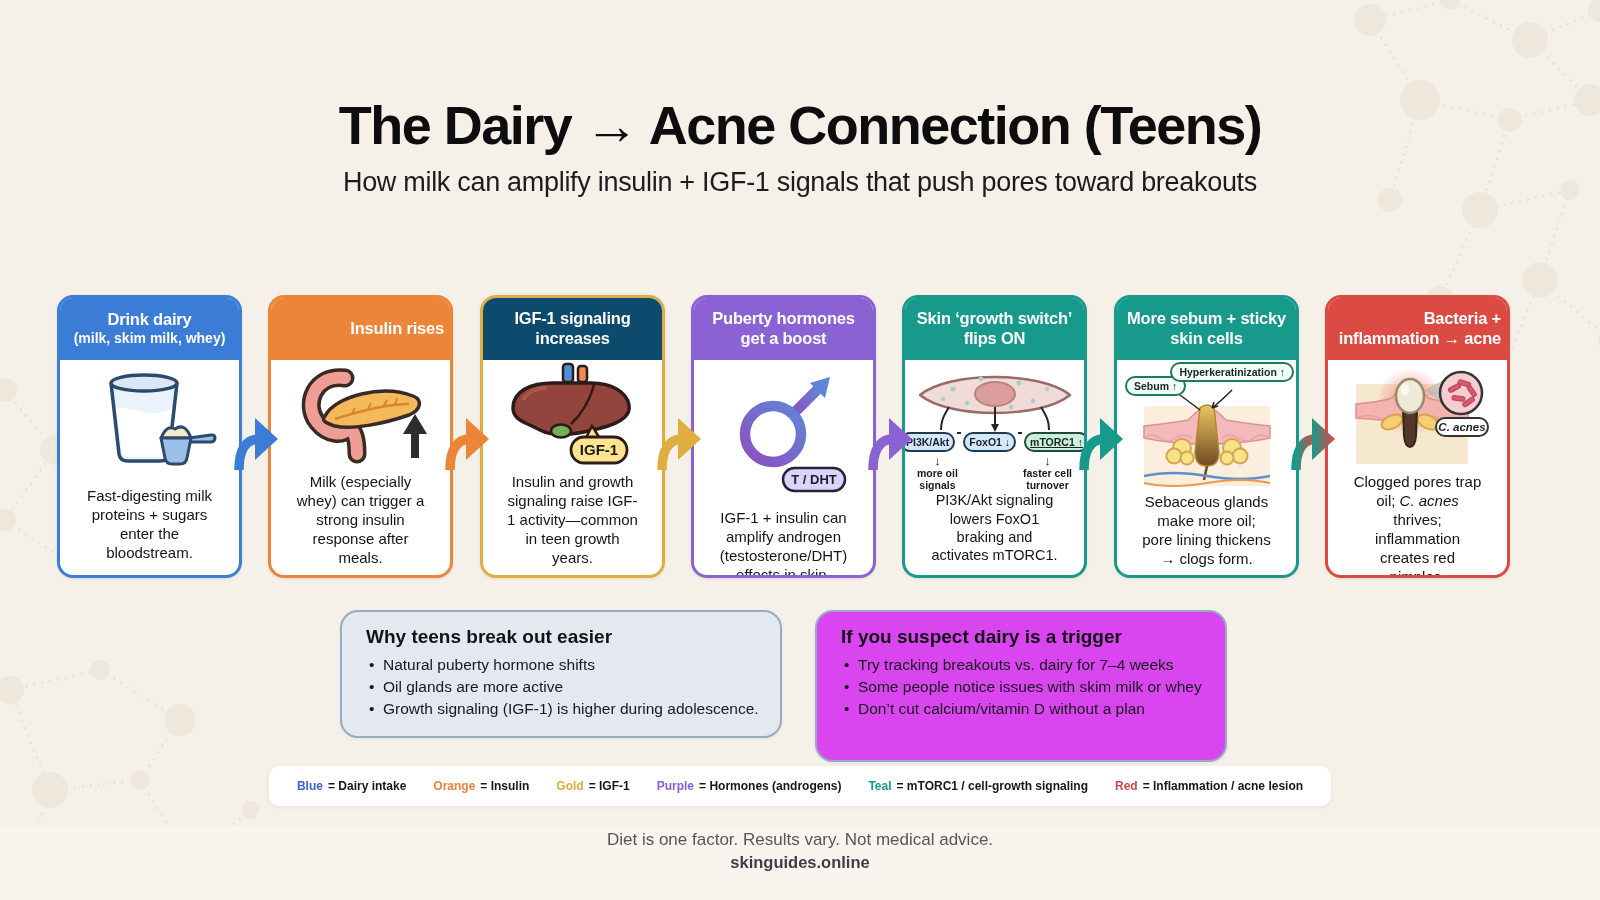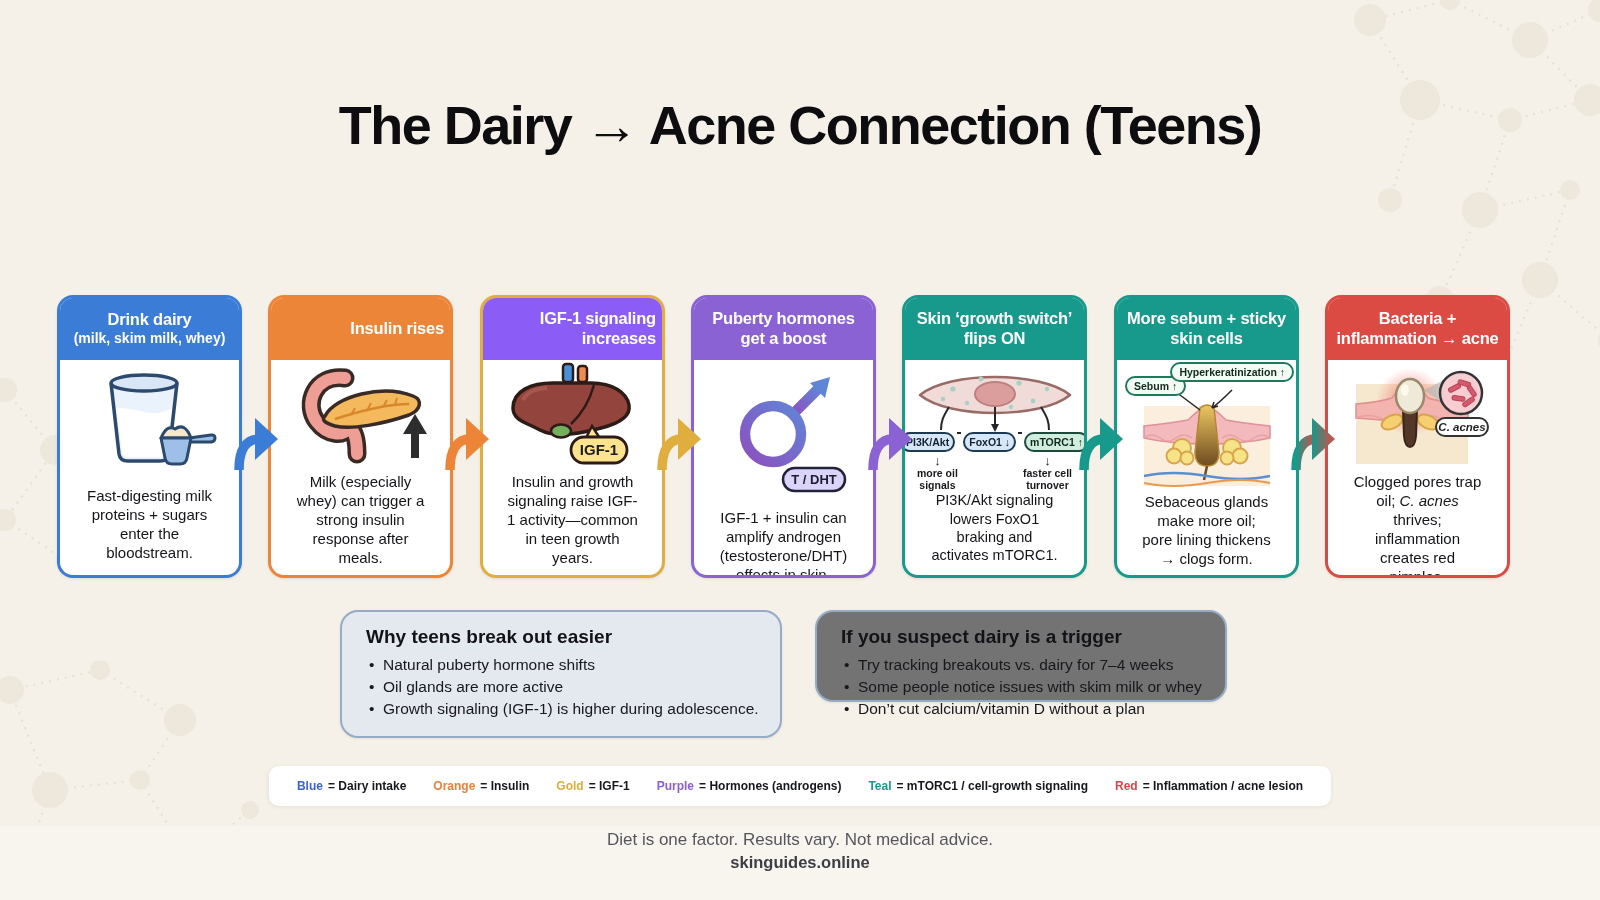--- a/index.html
+++ b/index.html
@@ -40,21 +40,21 @@
   }
   .card-body.small { font-size:14.5px; }
 
   .arrow { position:absolute; top:398px; width:48px; height:74px; }
 
   .pill-row { display:flex; align-items:flex-start; justify-content:center; gap:2px; margin-top:-2px; }
   .spill {
     border:2px solid #1d3a55; background:#d6e7f8; color:#14202e;
     border-radius:10px; font-size:10.5px; font-weight:bold; padding:2px 4px; white-space:nowrap;
   }
-  .spill.green { border-color:#1d4a3c; background:#cfeede; color:#112a20; }
+  .spill.green { border-color:#1d4a3c; background:#cfeede; color:#112a20;text-decoration:underline; }
   .dash { width:4px; height:2px; background:#26262a; }
   .note-row { display:flex; justify-content:space-between; width:100%; padding:2px 12px 0; box-sizing:border-box; }
   .note { text-align:center; }
   .note .down-glyph { font-size:13px; font-weight:bold; color:#26262a; line-height:1; }
   .note .note-text { font-size:10.5px; font-weight:bold; color:#17181c; line-height:1.15; white-space:pre-line; }
 
   .skinlabel {
     position:absolute; z-index:2; border:2px solid #1f7a5c; background:#f2fbf4; color:#122a1f;
     border-radius:11px; font-weight:bold; font-size:10.5px; padding:2px 7px; white-space:nowrap;
   }
@@ -135,20 +135,21 @@
         <circle cx="80" cy="90" r="15"></circle>
         <circle cx="30" cy="160" r="11"></circle>
         <circle cx="90" cy="200" r="9"></circle>
       </g>
   </svg>
 
   <div class="footer-band"></div>
 
   <div class="layer">
     <div class="title">The Dairy → Acne Connection (Teens)</div>
+    <div class="subtitle">How milk can amplify insulin + IGF-1 signals that push pores toward breakouts</div>
 
     <div class="card" style="left: 57px; border-color: rgb(59, 125, 214);">
       <div class="card-header" style="background-color: rgb(59, 125, 214);">
         <div class="h-main">Drink dairy</div>
         <div class="h-sub">(milk, skim milk, whey)</div>
       </div>
       <div class="card-icon">
         <svg width="134" height="114" viewBox="0 0 134 114">
           <g stroke="#2c4a6e" stroke-width="3.5" stroke-linejoin="round">
             <path d="M28 17 L36 88 Q37 95 45 95 L77 95 Q85 95 86 88 L94 17" fill="#eaf2fb"></path>
@@ -182,21 +183,21 @@
           <g fill="#2d2d2d">
             <rect x="126" y="72" width="8" height="26"></rect>
             <polygon points="118,74 130,54 142,74"></polygon>
           </g>
         </svg>
       </div>
       <div class="card-body">Milk (especially whey) can trigger a strong insulin response after meals.</div>
     </div>
 
     <div class="card" style="left: 480px; border-color: rgb(223, 174, 62);">
-      <div class="card-header" style="background-color: #8b5cf6; text-align: right;">
+      <div class="card-header" style="background-color: #0c4a6e;">
         <div class="h-main">IGF-1 signaling increases</div>
         <div class="h-sub"></div>
       </div>
       <div class="card-icon">
         <svg width="152" height="112" viewBox="0 0 152 112">
           <rect x="66" y="4" width="10" height="18" rx="3" fill="#4a90d9" stroke="#2d1b18" stroke-width="2.5"></rect>
           <rect x="81" y="6" width="9" height="16" rx="3" fill="#ef8a50" stroke="#2d1b18" stroke-width="2.5"></rect>
           <path d="M16 48 C16 31 34 23 56 23 L94 23 C116 23 130 33 132 45 C134 57 120 64 104 68 C82 74 58 78 43 70 C28 62 16 60 16 48 Z" fill="#93443c" stroke="#2d1b18" stroke-width="3.5" stroke-linejoin="round"></path>
           <path d="M97 25 C93 39 86 53 74 64" stroke="#2d1b18" stroke-width="2.5" fill="none"></path>
           <path d="M26 40 C30 32 40 28 50 28" stroke="#aa5a50" stroke-width="4" fill="none" opacity="0.85"></path>
@@ -317,21 +318,21 @@
           <path d="M75 78 L72 92" stroke="#6e4a20" stroke-width="2.5"></path>
           <path d="M12 88 Q40 82 75 88 Q110 94 138 88" stroke="#5b8fd0" stroke-width="2.5" fill="none"></path>
           <path d="M12 95 Q40 101 75 95 Q110 89 138 95" stroke="#e89a50" stroke-width="2.2" fill="none"></path>
           <path d="M44 4 C52 10 60 16 68 22 M100 2 C94 8 88 14 80 20 M80 20 l6 -2 M80 20 l2 -6" stroke="#26262a" stroke-width="1.5" fill="none"></path>
         </svg>
       </div>
       <div class="card-body">Sebaceous glands make more oil; pore lining thickens → clogs form.</div>
     </div>
 
     <div class="card" style="left: 1325px; border-color: rgb(220, 74, 68);">
-      <div class="card-header" style="background-color: rgb(220, 74, 68);">
+      <div class="card-header" style="background-color: rgb(220, 74, 68); text-align: right;">
         <div class="h-main">Bacteria + inflammation → acne</div>
         <div class="h-sub"></div>
       </div>
       <div class="card-icon">
         <svg width="152" height="112" viewBox="0 0 152 112">
           <defs>
             <radialGradient id="glowgrad">
               <stop offset="0" stop-color="#ec6a5c" stop-opacity="0.8"></stop>
               <stop offset="1" stop-color="#ec6a5c" stop-opacity="0"></stop>
             </radialGradient>
@@ -397,21 +398,21 @@
     </svg>
 
     <div class="infobox" style="left: 340px; width: 442px; height: 128px; background-color: rgb(228, 233, 240); border-color: rgb(150, 171, 198);">
       <div class="ib-title">Why teens break out easier</div>
       <ul>
         <li>Natural puberty hormone shifts</li>
         <li>Oil glands are more active</li>
         <li>Growth signaling (IGF-1) is higher during adolescence.</li>
       </ul>
     </div>
-    <div class="infobox" style="left: 815px; width: 412px; height: 92px; background-color: #737373; border-color: rgb(150, 171, 198);">
+    <div class="infobox" style="left: 815px; width: 412px; height: 152px; background-color: #d946ef; border-color: rgb(150, 171, 198);">
       <div class="ib-title">If you suspect dairy is a trigger</div>
       <ul>
         <li>Try tracking breakouts vs. dairy for 7–4 weeks</li>
         <li>Some people notice issues with skim milk or whey</li>
         <li>Don’t cut calcium/vitamin D without a plan</li>
       </ul>
     </div>
 
     <div class="legend" style="background-color: rgb(255, 255, 255);">
       <span><span class="term" style="color: rgb(58, 99, 207);">Blue</span><span>= Dairy intake</span></span>

